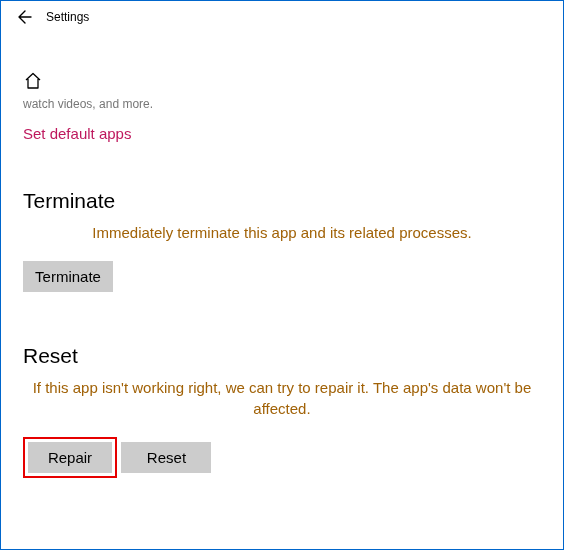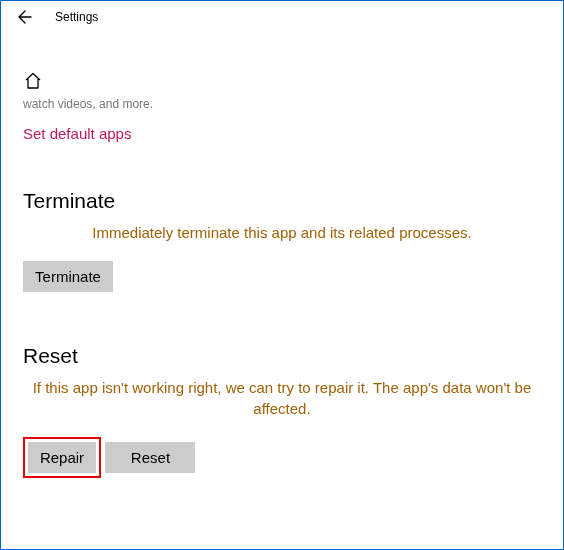--- a/index.html
+++ b/index.html
@@ -10,21 +10,21 @@
       background: #fff;
       border: 1px solid #0066cc;
       overflow: hidden;
       position: relative;
     }
     .titlebar {
       height: 32px;
       display: flex;
       align-items: center;
       padding-left: 14px;
-      gap: 20px;
+      gap: 11px;
     }
     .back-btn {
       cursor: pointer;
       display: flex;
       align-items: center;
       justify-content: center;
       width: 20px;
       height: 20px;
     }
     .title-txt {
@@ -70,21 +70,21 @@
       border: none;
       font-size: 15px;
       color: #000;
       padding: 7px 0;
       width: 90px;
       text-align: center;
       cursor: pointer;
       font-family: inherit;
     }
     .btn-terminate { width: 90px; }
-    .btn-repair { width: 68px; text-align: center; }
+    .btn-repair { width: 84px; text-align: center; }
     .btn-reset { width: 90px; }
     .section-reset { margin-top: 52px; }
     .highlight-box {
       display: inline-block;
       border: 2.5px solid #e60000;
       padding: 3px;
     }
     .desc2 { margin-top: 20px; }
     svg { display: block; }
   </style>

